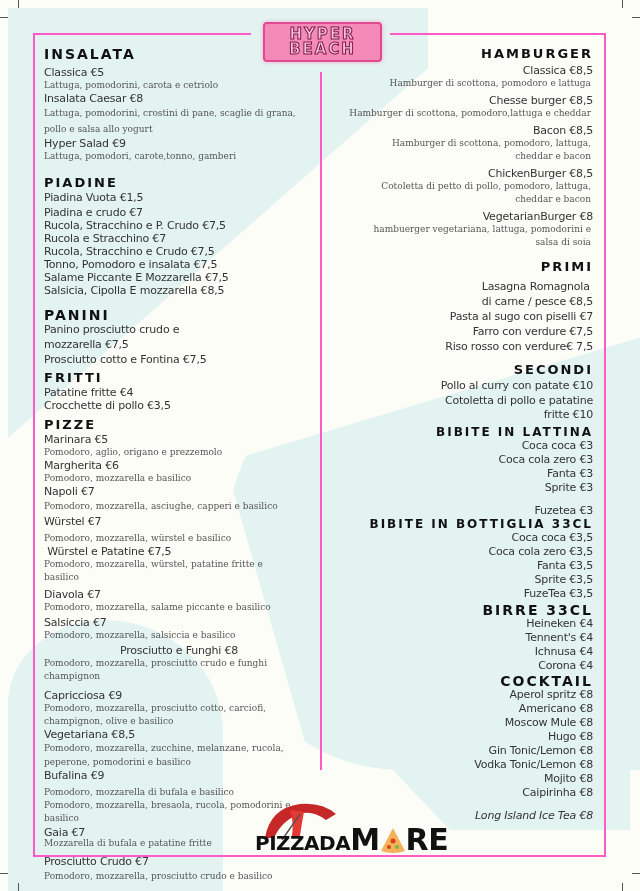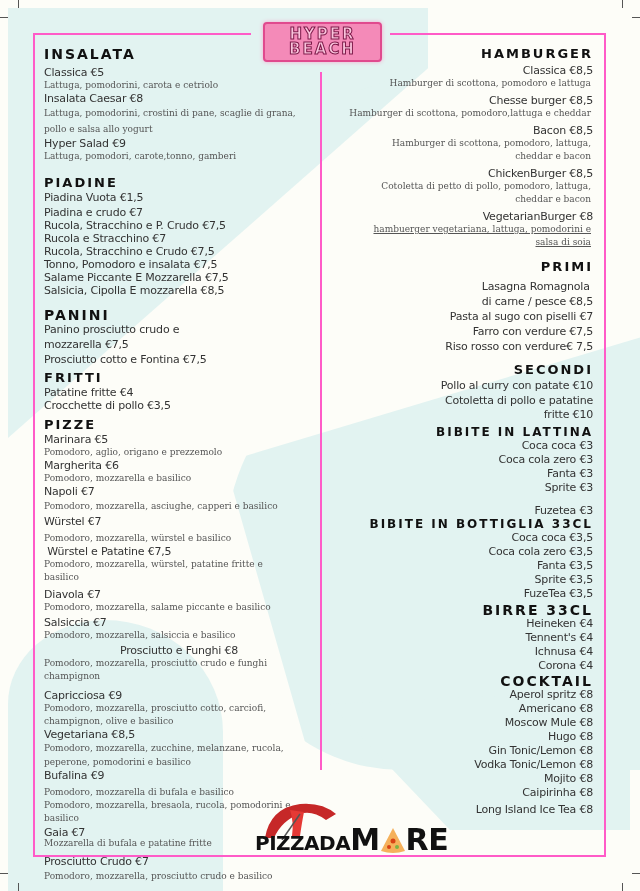--- a/index.html
+++ b/index.html
@@ -125,21 +125,21 @@
     <div class="h" style="margin-bottom:2px;">HAMBURGER</div>
     <div class="item">Classica €8,5</div>
     <div class="desc" style="margin-bottom:4px;white-space:nowrap;margin-right:2px;">Hamburger di scottona, pomodoro e lattuga</div>
     <div class="item">Chesse burger €8,5</div>
     <div class="desc" style="margin-bottom:4px;white-space:nowrap;margin-right:2px;margin-left:-50px;">Hamburger di scottona, pomodoro,lattuga e cheddar</div>
     <div class="item">Bacon €8,5</div>
     <div class="desc" style="margin-bottom:4px;margin-left:50px;margin-right:2px;">Hamburger di scottona, pomodoro, lattuga, cheddar e bacon</div>
     <div class="item">ChickenBurger €8,5</div>
     <div class="desc" style="margin-bottom:4px;margin-left:40px;margin-right:2px;">Cotoletta di petto di pollo, pomodoro, lattuga, cheddar e bacon</div>
     <div class="item">VegetarianBurger €8</div>
-    <div class="desc" style="margin-left:40px;margin-right:2px;text-decoration:underline;">hambuerger vegetariana, lattuga, pomodorini e salsa di soia</div>
+    <div class="desc" style="margin-left:40px;margin-right:2px;">hambuerger vegetariana, lattuga, pomodorini e salsa di soia</div>
   </div>
 
   <div style="margin-top:10px;">
     <div class="h" style="margin-bottom:4px;">PRIMI</div>
     <div class="item" style="line-height:15px;white-space:pre;text-align:right;">Lasagna Romagnola </div>
     <div class="item" style="line-height:15px;">di carne / pesce €8,5</div>
     <div class="item" style="line-height:15px;">Pasta al sugo con piselli €7</div>
     <div class="item" style="line-height:15px;">Farro con verdure €7,5</div>
     <div class="item" style="line-height:15px;">Riso rosso con verdure€ 7,5</div>
   </div>
@@ -180,21 +180,21 @@
   <div style="margin-top:2px;">
     <div class="h" style="font-size:14px;line-height:14px;">COCKTAIL</div>
     <div class="item">Aperol spritz €8</div>
     <div class="item" style="margin-top:1px;">Americano €8</div>
     <div class="item" style="margin-top:1px;">Moscow Mule €8</div>
     <div class="item" style="margin-top:1px;">Hugo €8</div>
     <div class="item" style="margin-top:1px;">Gin Tonic/Lemon €8</div>
     <div class="item" style="margin-top:1px;">Vodka Tonic/Lemon €8</div>
     <div class="item" style="margin-top:1px;">Mojito €8</div>
     <div class="item" style="margin-top:1px;">Caipirinha €8</div>
-    <div class="item" style="margin-top:4px;">Long Island Ice Tea €8</div>
+    <div class="item" style="margin-top:10px;font-style:italic;">Long Island Ice Tea €8</div>
   </div>
 </div>
 
 <div class="bottom-logo">
   <svg width="80" height="40" viewBox="0 0 80 40" style="position:absolute;left:20px;top:0;">
     <path d="M5 38 Q10 8 40 4 Q62 2 76 14 L66 20 Q52 10 40 14 Q22 20 14 38 Z" fill="#c62828"></path>
     <path d="M30 10 Q34 22 32 36 L40 36 Q42 22 44 12 Z" fill="#e53935"></path>
     <line x1="40" y1="14" x2="22" y2="40" stroke="#555" stroke-width="1.5"></line>
   </svg>
   <div class="pizza-text">

